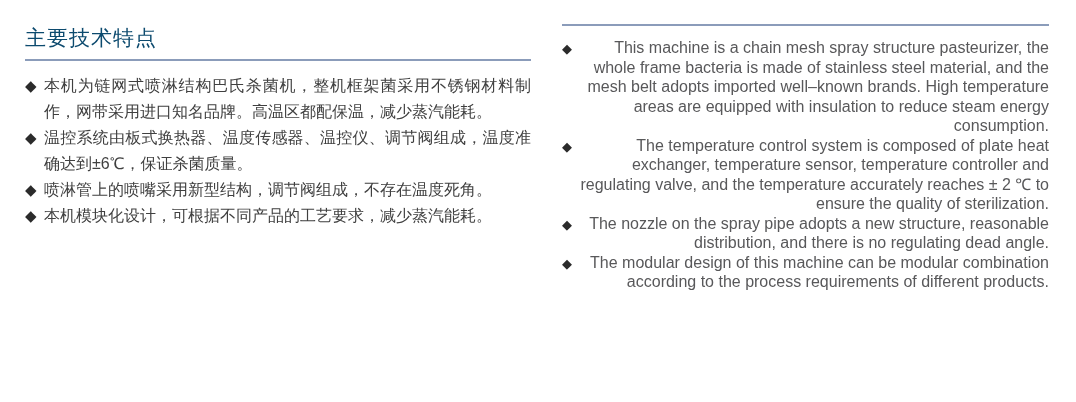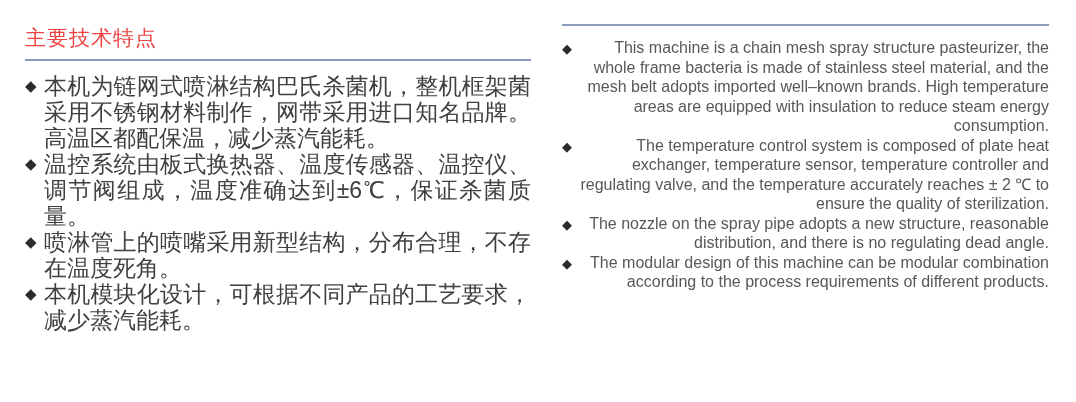--- a/index.html
+++ b/index.html
@@ -27,21 +27,21 @@
     width: 487px;
   }
   .section-title {
     margin: 0 0 7px 0;
     font-weight: bold;
   }
   .col-left .section-title {
     font-family: "Liberation Sans", sans-serif;
     font-size: 21px;
     font-weight: normal;
-    color: #ef4444;
+    color: #0c4a6e;
     letter-spacing: 1px;
   }
   .col-right .section-title {
     font-family: "Liberation Serif", serif;
     font-size: 20px;
     color: #203a6d;
   }
   .title-rule {
     height: 0;
     border: none;
@@ -69,21 +69,21 @@
   .col-right .bullet {
     width: 17px;
     font-size: 13px;
     line-height: 19.5px;
     padding-top: 1px;
   }
   .bullet-text {
     flex: 1 1 auto;
   }
   .col-left .bullet-text {
-    font-size: 23px;
+    font-size: 16px;
     line-height: 26px;
     color: #404040;
     text-align: justify;
   }
   .col-right .bullet-text {
     font-size: 16px;
     line-height: 19.5px;
     color: #58585a;
     text-align: right;
   }
@@ -98,21 +98,21 @@
     <li>
       <span class="bullet">◆</span>
       <span class="bullet-text">本机为链网式喷淋结构巴氏杀菌机，整机框架菌采用不锈钢材料制作，网带采用进口知名品牌。高温区都配保温，减少蒸汽能耗。</span>
     </li>
     <li>
       <span class="bullet">◆</span>
       <span class="bullet-text">温控系统由板式换热器、温度传感器、温控仪、调节阀组成，温度准确达到±6℃，保证杀菌质量。</span>
     </li>
     <li>
       <span class="bullet">◆</span>
-      <span class="bullet-text">喷淋管上的喷嘴采用新型结构，分布合理，不存在温度死角。</span>
+      <span class="bullet-text">喷淋管上的喷嘴采用新型结构，调节阀组成，不存在温度死角。</span>
     </li>
     <li>
       <span class="bullet">◆</span>
       <span class="bullet-text">本机模块化设计，可根据不同产品的工艺要求，减少蒸汽能耗。</span>
     </li>
   </ul>
 </div>
 
 <div class="column col-right">
   <hr class="title-rule">

